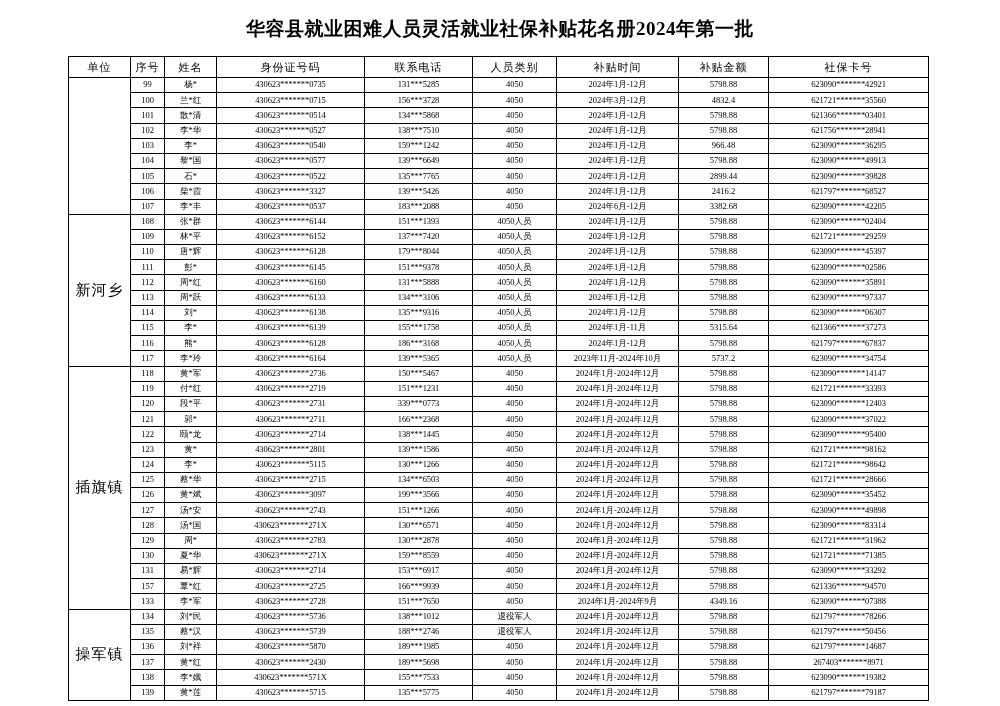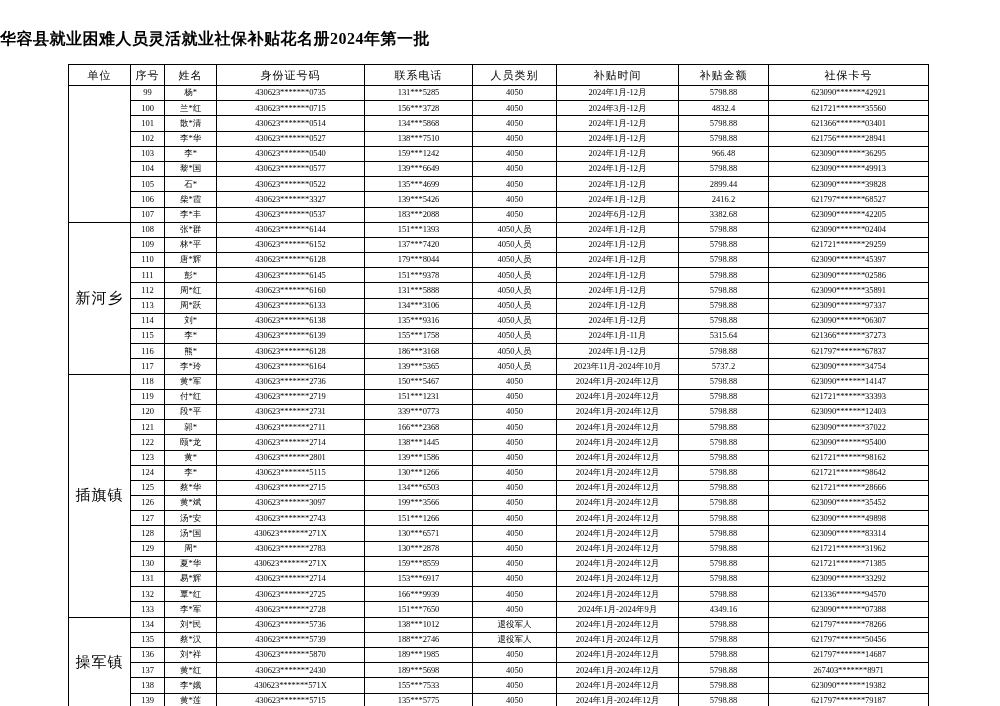--- a/index.html
+++ b/index.html
@@ -15,25 +15,25 @@
     overflow: hidden;
   }
   .page {
     width: 1000px;
     height: 706px;
     position: relative;
     box-sizing: border-box;
     padding: 0;
   }
   .doc-title {
-    text-align: left;
-    font-size: 16px;
+    text-align: center;
+    font-size: 19px;
     font-weight: bold;
     letter-spacing: 0.5px;
-    padding-top: 29px;
+    padding-top: 16px;
     padding-bottom: 14px;
     font-family: "Liberation Serif", "DejaVu Serif", serif;
   }
   .table-wrap {
     padding: 0 68px 0 68px;
     box-sizing: border-box;
   }
   table.roster {
     border-collapse: collapse;
     width: 796px;
@@ -164,21 +164,21 @@
             <td class="phone">139***6649</td>
             <td class="type">4050</td>
             <td class="period">2024年1月-12月</td>
             <td class="amount">5798.88</td>
             <td class="card">623090*******49913</td>
           </tr>
           <tr>
             <td class="seq">105</td>
             <td class="name">石*</td>
             <td class="id">430623*******0522</td>
-            <td class="phone">135***4699</td>
+            <td class="phone">135***7765</td>
             <td class="type">4050</td>
             <td class="period">2024年1月-12月</td>
             <td class="amount">2899.44</td>
             <td class="card">623090*******39828</td>
           </tr>
           <tr>
             <td class="seq">106</td>
             <td class="name">柴*霞</td>
             <td class="id">430623*******3327</td>
             <td class="phone">139***5426</td>
@@ -433,21 +433,21 @@
             <td class="seq">131</td>
             <td class="name">易*辉</td>
             <td class="id">430623*******2714</td>
             <td class="phone">153***6917</td>
             <td class="type">4050</td>
             <td class="period">2024年1月-2024年12月</td>
             <td class="amount">5798.88</td>
             <td class="card">623090*******33292</td>
           </tr>
           <tr>
-            <td class="seq">132</td>
+            <td class="seq">157</td>
             <td class="name">覃*红</td>
             <td class="id">430623*******2725</td>
             <td class="phone">166***9939</td>
             <td class="type">4050</td>
             <td class="period">2024年1月-2024年12月</td>
             <td class="amount">5798.88</td>
             <td class="card">621336*******94570</td>
           </tr>
           <tr>
             <td class="seq">133</td>

